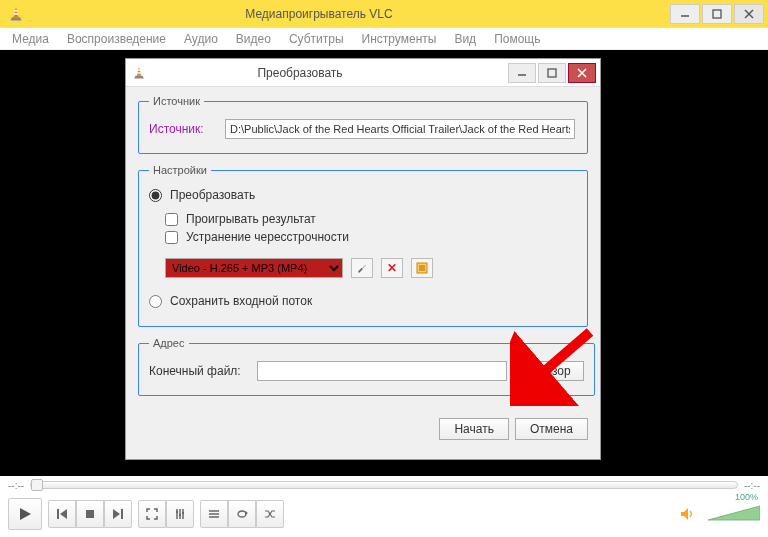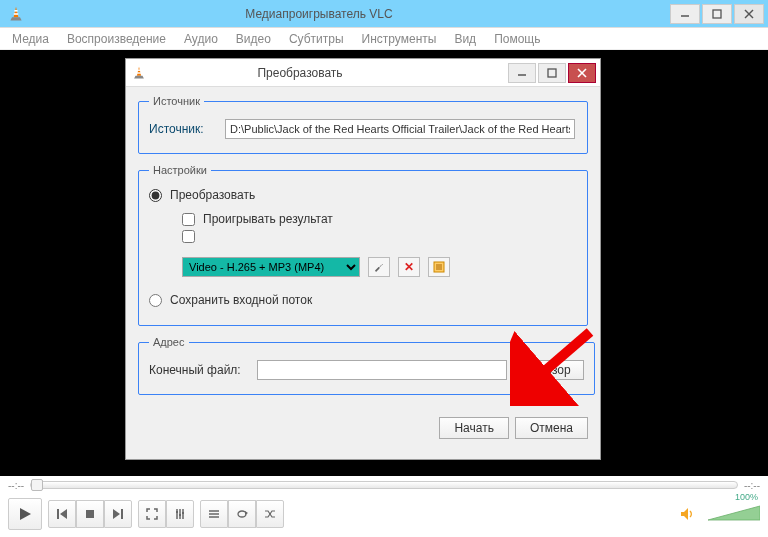--- a/index.html
+++ b/index.html
@@ -1,19 +1,19 @@
 <!DOCTYPE html>
 <html><head>
 <meta charset="utf-8">
 <style>
   * { box-sizing: border-box; margin:0; padding:0; font-family: "Segoe UI", Tahoma, sans-serif; }
   body { width:768px; height:537px; background:#fff; position:relative; overflow:hidden; font-size:12px; color:#333; }
 
   
-  .titlebar { height:28px; background:#7dd3fc; border-bottom:1px solid #ddd; display:flex; align-items:center; padding:0 4px; }
+  .titlebar { height:28px; background:#fde047; border-bottom:1px solid #ddd; display:flex; align-items:center; padding:0 4px; }
   .titlebar .vlc-cone { width:16px; height:16px; margin:0 6px 0 4px; }
   .titlebar .title { flex:1; text-align:center; color:#555; font-size:12px; padding-right:60px;}
   .winbtn { width:30px; height:20px; border:1px solid #ccc; background:#eee; margin-left:2px; display:flex; align-items:center; justify-content:center; color:#444; cursor:default;}
   .winbtn.close { background:#e6e6e6;}
   .winbtn svg { display:block; }
 
   
   .menubar { height:22px; display:flex; align-items:center; padding:0 4px; gap:2px; border-bottom:1px solid #eee; }
   .menubar span { color:#888; padding:2px 8px; font-size:12px; }
 
@@ -31,30 +31,30 @@
   .dlg-winbtns { display:flex; gap:2px; padding-right:4px;}
   .dlg-winbtn { width:28px; height:20px; border:1px solid #ccc; background:#eee; display:flex; align-items:center; justify-content:center; }
   .dlg-winbtn.close { background:#c8504f; border:1px solid #a03; color:#fff;}
 
   .dlg-body { padding:8px 12px 8px 12px; }
 
   fieldset.group { border:1px solid #3b82f6; border-radius:2px; padding:8px 10px 10px 10px; margin-bottom:10px; position:relative; }
   fieldset.group > legend { font-size:11px; color:#555; padding:0 4px; }
 
   .row { display:flex; align-items:center; margin:4px 0; gap:8px; }
-  .lbl { width:68px; color:#0c4a6e; }
+  .lbl { width:68px; color:#a21caf; }
   .val { color:#333; }
   input.txt { border:1px solid #aaa; height:20px; padding:1px 4px; font-size:11px; background:#fff; color:#333; }
   input.txt.source { width:350px; }
   input.txt.dest { width:250px; }
 
   .radio,.chk { width:13px; height:13px; accent-color:#333; }
-  .indent { margin-left:33px; }
-
-  select.profile { width:178px; height:20px; border:1px solid #aaa; background:#14b8a6; font-size:11px; padding:0 2px;}
+  .indent { margin-left:16px; }
+
+  select.profile { width:178px; height:20px; border:1px solid #aaa; background:#b91c1c; font-size:11px; padding:0 2px;}
   .iconbtn { width:22px; height:20px; border:1px solid #bbb; background:#f6f6f6; display:flex; align-items:center; justify-content:center; cursor:default;}
   .iconbtn .x { color:#d22; font-weight:bold; font-size:12px;}
   .iconbtn svg { display:block; }
 
   .btn { height:22px; padding:0 14px; border:1px solid #aaa; background:linear-gradient(#fdfdfd,#eee); font-size:12px; color:#333; display:flex; align-items:center;}
   .btn.small { padding:0 12px; height:20px; }
   .dlg-footer { display:flex; justify-content:flex-end; gap:6px; padding:4px 12px 0 12px;align-items:flex-end;}
 
   
   .seek { height:18px; display:flex; align-items:center; padding:0 8px; gap:6px;}
@@ -165,20 +165,21 @@
           <input type="radio" class="radio" checked="" style="">
           <span>Преобразовать</span>
         </div>
 
         <div class="row indent" style="margin-top:10px;">
           <input type="checkbox" class="chk" style="">
           <span>Проигрывать результат</span>
         </div>
         <div class="row indent">
           <input type="checkbox" class="chk" style="">
+          <span>Устранение чересстрочности</span>
         </div>
 
         <div class="row indent" style="margin-top:14px;">
           <select class="profile">
             <option>Video - H.265 + MP3 (MP4)</option>
           </select>
           <div class="iconbtn">
               <svg width="12" height="12">
                 <path d="M9 3a3 3 0 0 1-3.5 3L2 9.5 3 11l3.5-3.5A3 3 0 0 1 10 4z" fill="#666"></path>
               </svg>

